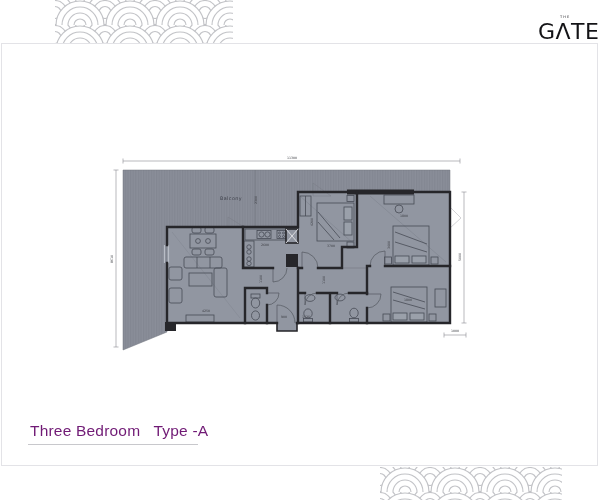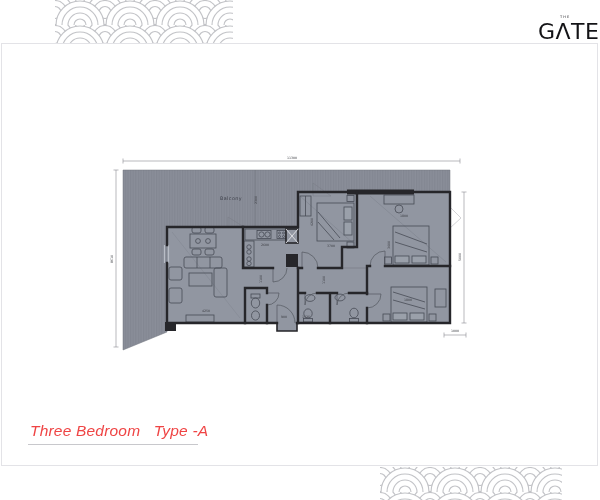--- a/index.html
+++ b/index.html
@@ -13,21 +13,21 @@
   .pattern{position:absolute;overflow:hidden;}
   #pattern-top{left:55px;top:0;width:178px;height:43px;}
   #pattern-bottom{left:380px;top:467px;width:182px;height:33px;}
   .card{position:absolute;left:1px;top:43px;width:595px;height:421px;background:#fff;border:1px solid var(--border);}
   .logo{position:absolute;left:537px;top:11px;width:62px;height:32px;}
   .logo text.main{font-family:"DejaVu Sans",sans-serif;font-size:22px;fill:#131316;letter-spacing:0.5px;}
   .logo text.tag{font-family:"DejaVu Sans",sans-serif;font-size:3.6px;fill:#2a2a2e;letter-spacing:1.1px;}
   .plan-svg{position:absolute;left:0;top:0;width:600px;height:500px;}
   .dim{font:3.2px "DejaVu Sans",sans-serif;fill:var(--dim);text-anchor:middle;}
   .room-label{font:4.8px "DejaVu Sans",sans-serif;fill:#3e414b;text-anchor:middle;letter-spacing:.4px;}
-  .title{position:absolute;left:30px;top:422px;font-size:15.5px;color:#ef4444;letter-spacing:.2px;white-space:pre;font-style:italic;}
+  .title{position:absolute;left:30px;top:422px;font-size:15.5px;color:#701a75;letter-spacing:.2px;white-space:pre;}
   .title-underline{position:absolute;left:28px;top:444px;width:170px;height:0;border-top:1px solid #c8c8cc;}
   .wall{stroke:var(--wall);stroke-width:2.4;fill:none;stroke-linecap:square;}
   .wall-thin{stroke:var(--wall);stroke-width:1.6;fill:none;}
   .furn{stroke:var(--furn);stroke-width:.8;fill:none;}
   .furn-fill{stroke:var(--furn);stroke-width:.8;fill:#9aa0aa;}
   .door{stroke:#53575f;stroke-width:.7;fill:none;}
   .dimline{stroke:#8a8a90;stroke-width:.6;fill:none;}
   .hint{stroke:#6a6e78;stroke-width:.6;fill:none;opacity:.8;}
   .faint{stroke:#75798399;stroke-width:.7;fill:none;}
 </style>

